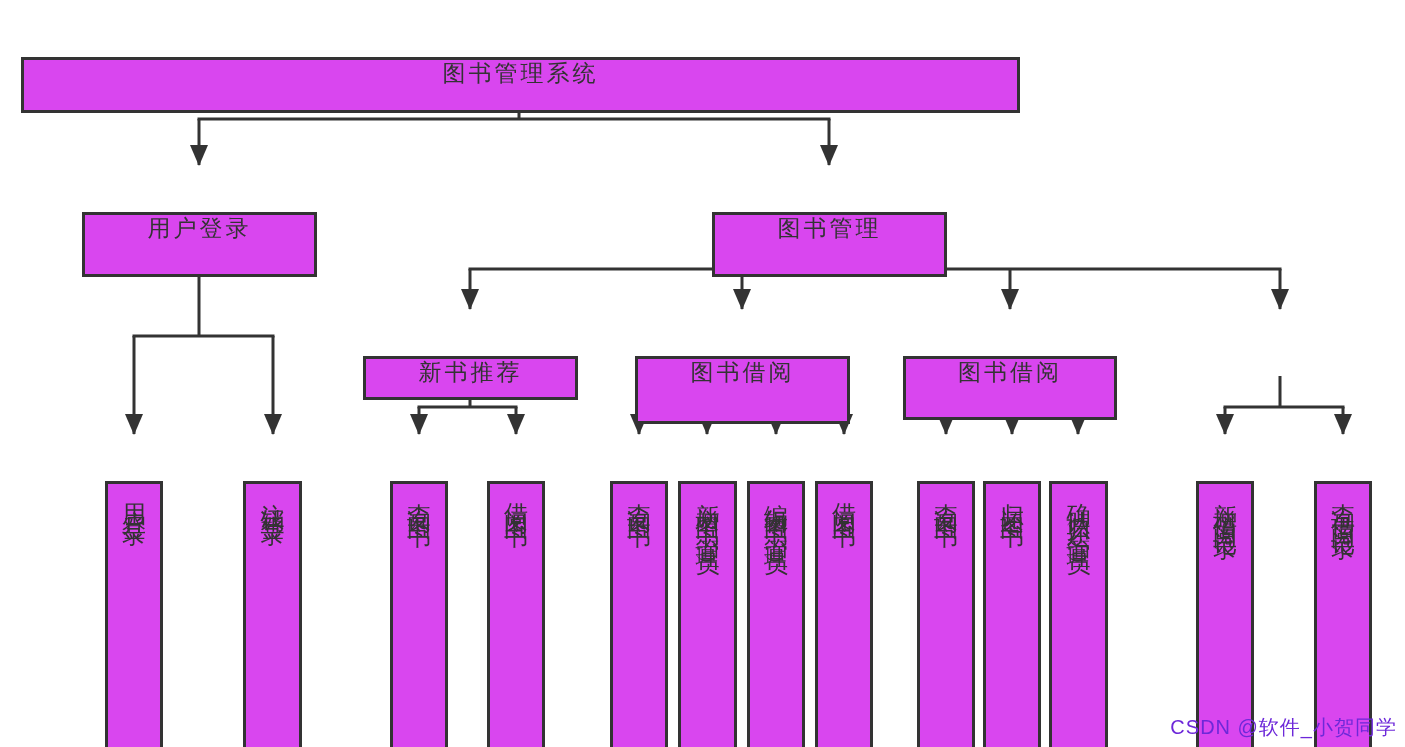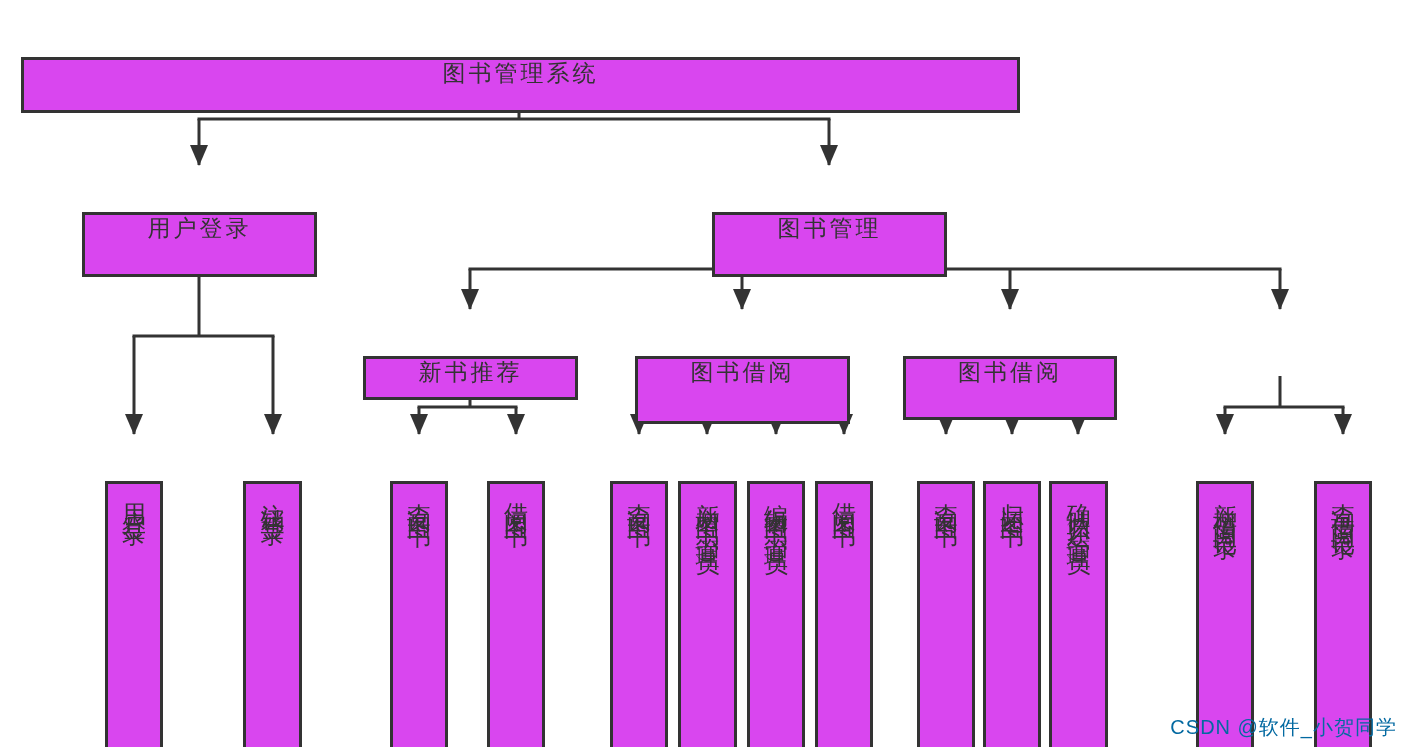--- a/index.html
+++ b/index.html
@@ -14,21 +14,21 @@
   }
   .box .lbl{
     color:#333333;font-size:23px;letter-spacing:3px;white-space:nowrap;line-height:1.2;
   }
   .leaf .lbl{
     writing-mode:vertical-rl;text-orientation:mixed;
     font-size:24px;letter-spacing:7px;line-height:1;white-space:normal;
   }
   .watermark{
     position:absolute;right:8px;top:714px;z-index:5;
-    font-size:20px;letter-spacing:1px;color:#0369a1;white-space:nowrap;
+    font-size:20px;letter-spacing:1px;color:#6d28d9;white-space:nowrap;
   }
 </style>
 </head>
 <body>
 
 <div class="canvas">
 
   <svg class="connectors" width="1405" height="747" viewBox="0 0 1405 747">
     <defs>
       <marker id="arw" markerUnits="userSpaceOnUse" markerWidth="18" markerHeight="21" refX="9" refY="20" orient="0" viewBox="0 0 18 21">

